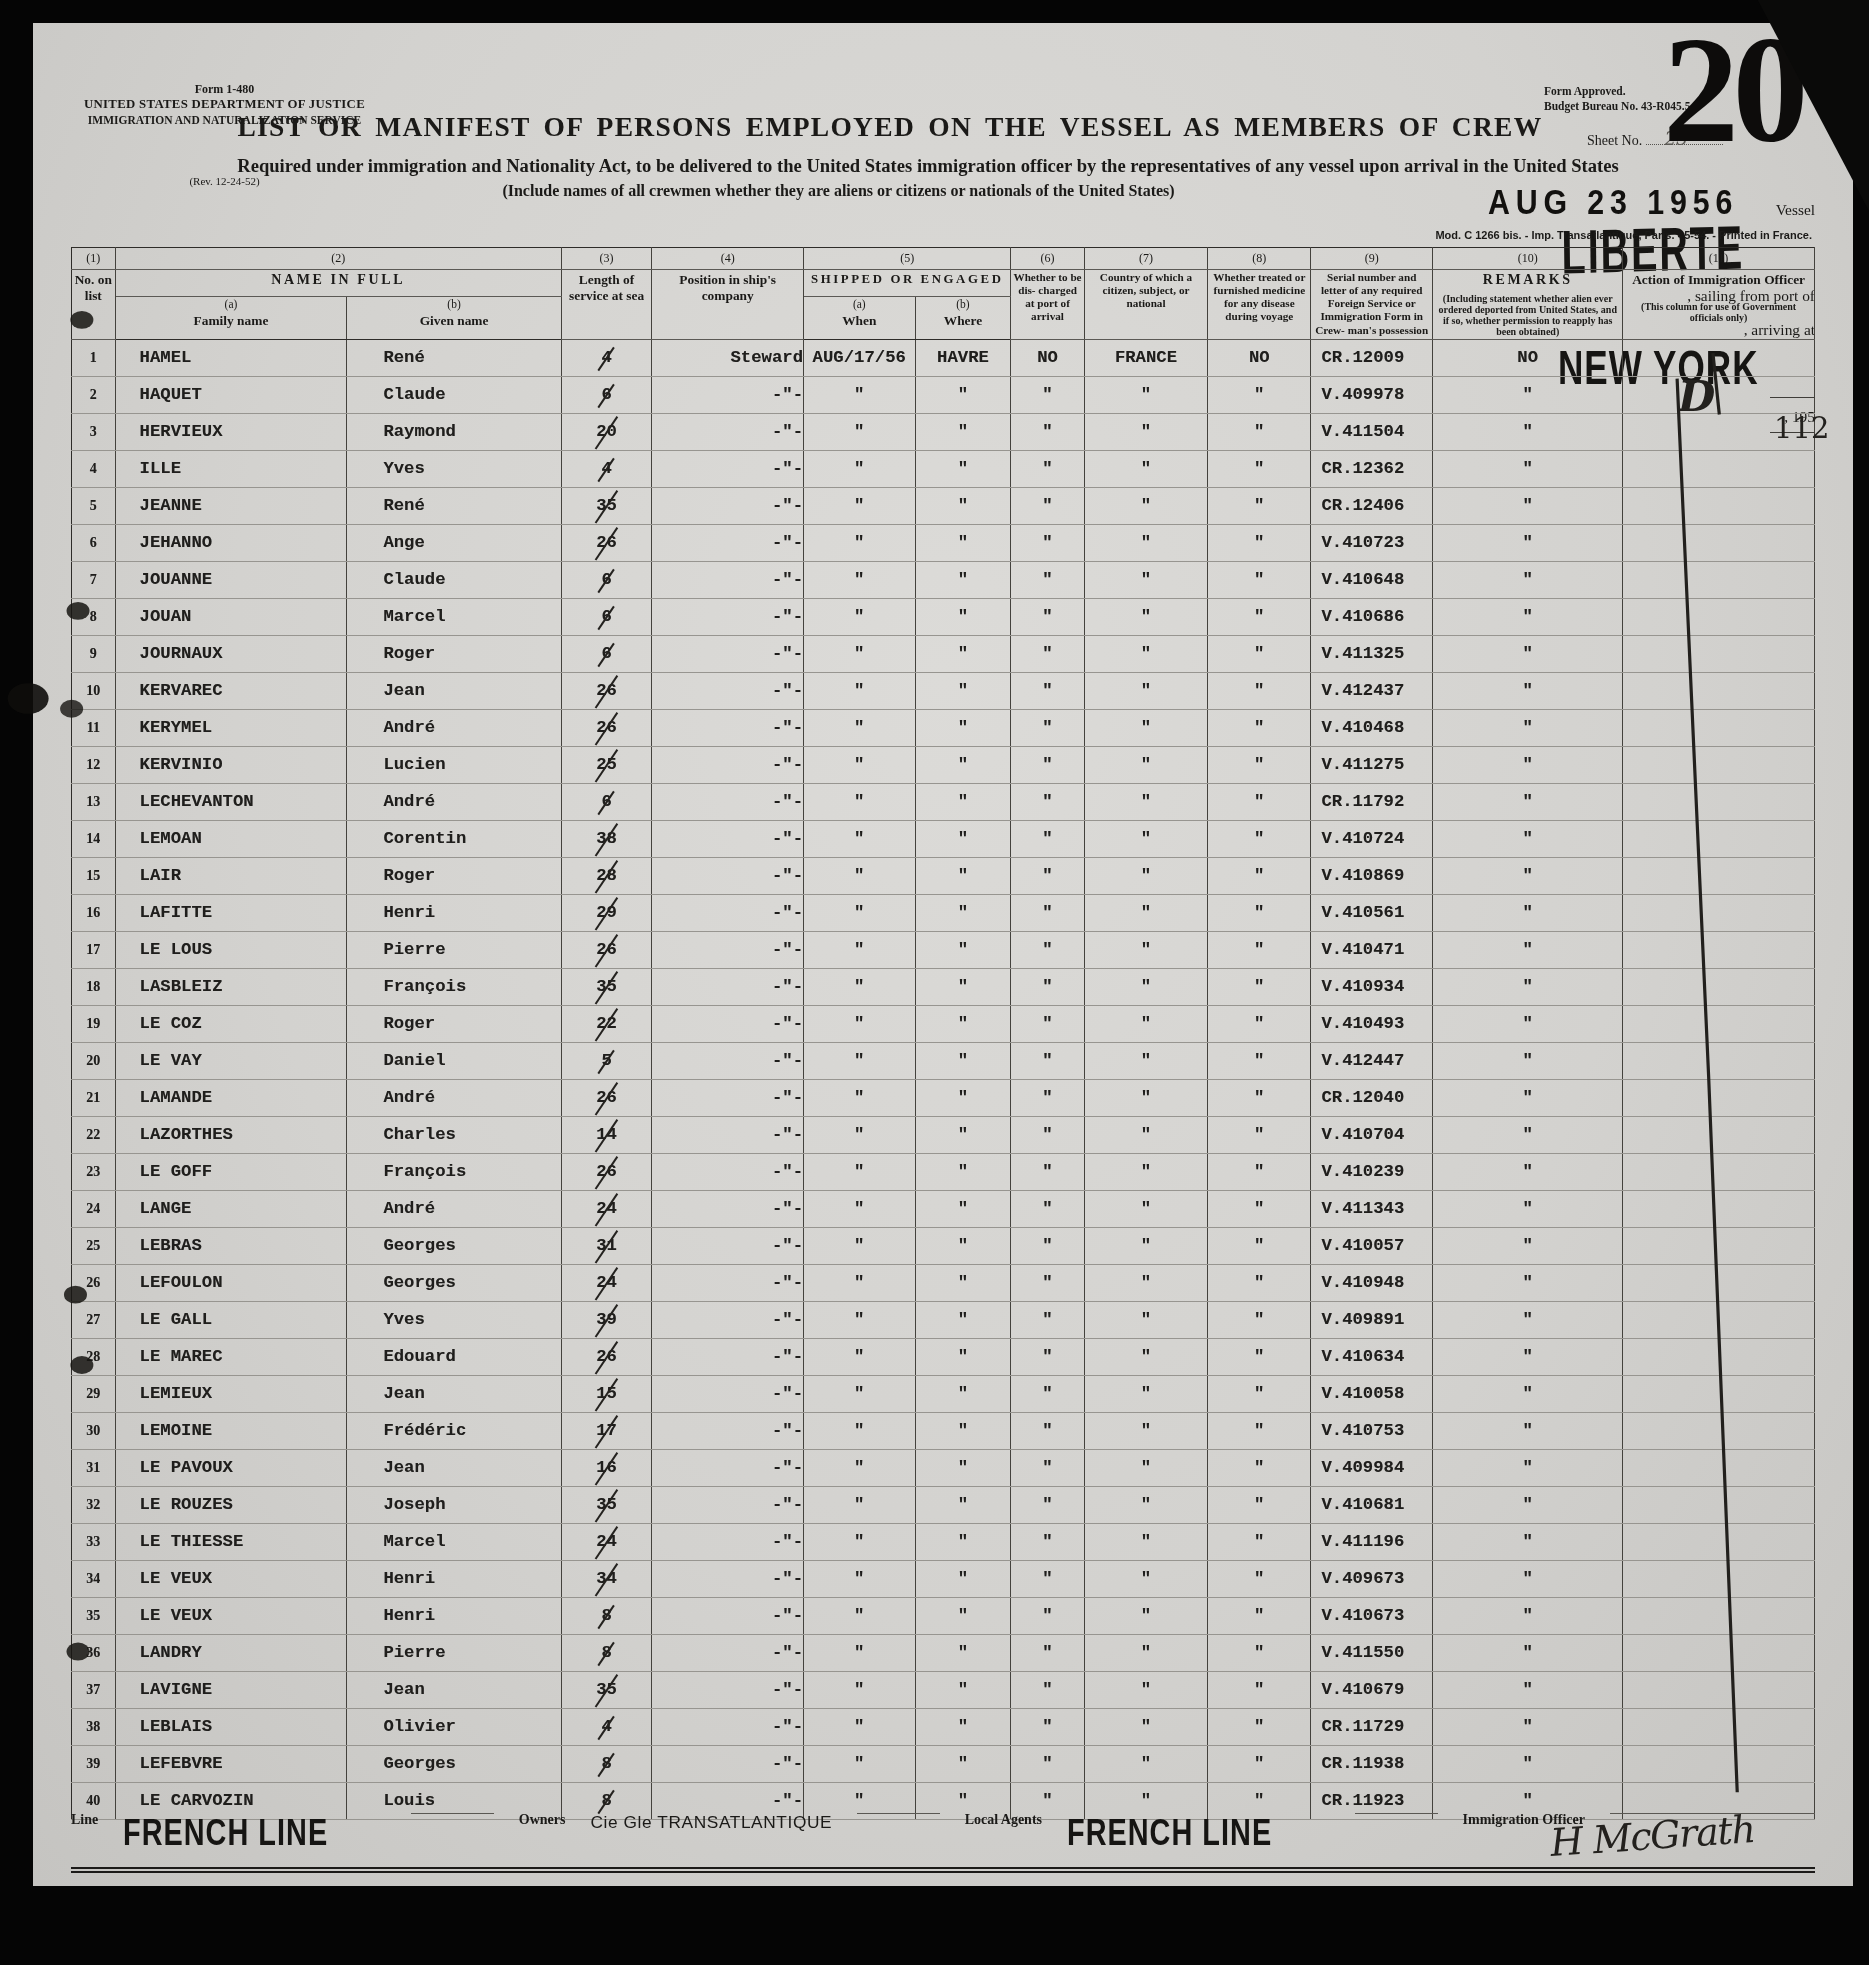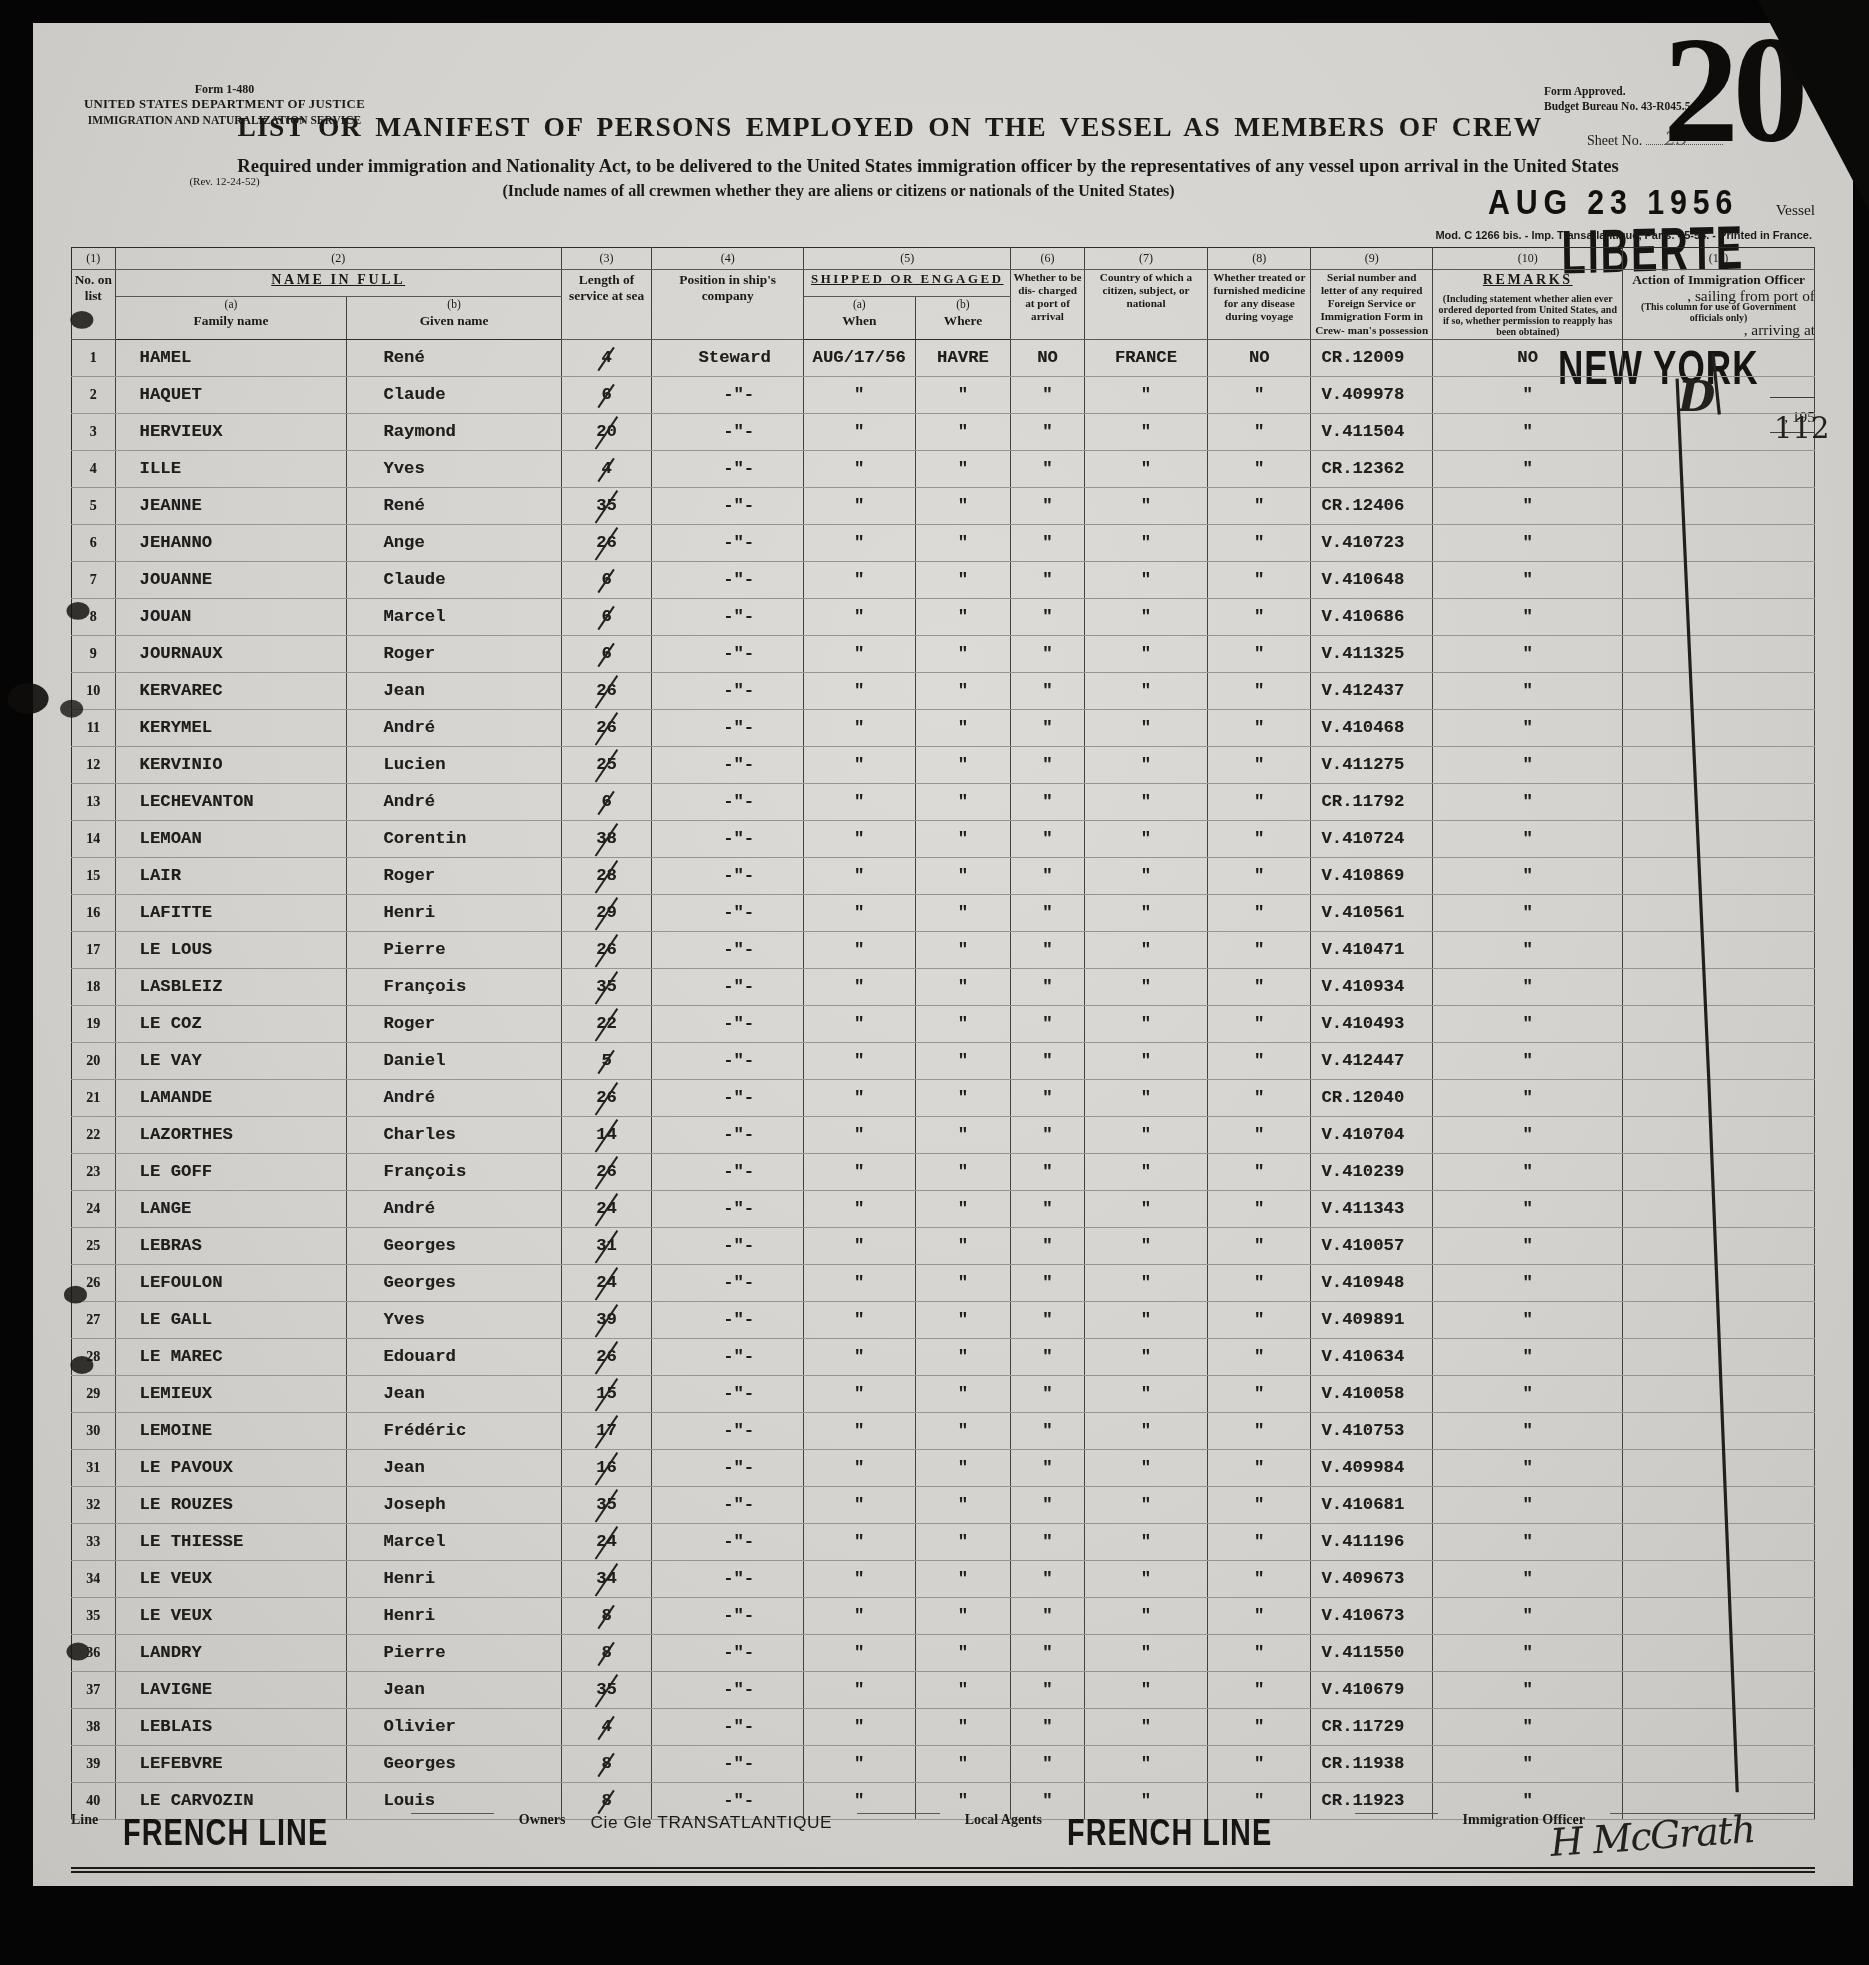--- a/index.html
+++ b/index.html
@@ -43,30 +43,30 @@
   .printer-line{position:absolute;right:41px;top:206px;font-size:11px;font-weight:bold;font-family:"Liberation Sans", sans-serif;}
   
   .table-wrap{position:absolute;left:38px;right:38px;top:224px;}
   table{width:100%;border-collapse:collapse;table-layout:fixed;border:1.9px solid #2e2c29;}
   th,td{border-right:1.3px solid #44423d;border-bottom:0.6px solid #979590;padding:0;}
   thead th{font-weight:bold;vertical-align:top;text-align:center;border-bottom:0.6px solid #5b5955;}
   thead tr.num-row th{font-size:12px;font-weight:normal;height:20.5px;vertical-align:middle;border-bottom:0.6px solid #5b5955;}
   thead tr.sub-row th{vertical-align:top;padding-top:1.3px;}
   thead tr:last-child th{border-bottom:1.9px solid #2e2c29;}
   th .hlbl{font-size:13.4px;line-height:1.2;padding:2.6px 2.6px;}
-  th .caps{letter-spacing:2.6px;font-size:14px;text-decoration:underline;}
+  th .caps{letter-spacing:2.6px;font-size:14px;}
   th .small{font-size:11.2px;font-weight:bold;line-height:1.18;padding:1.3px 1.9px;}
   th .note{font-size:10px;font-weight:bold;line-height:1.12;padding:1.3px 2.6px;}
   th .sub{font-size:11.5px;font-weight:normal;}
   tbody td{height:36px;vertical-align:middle;font-family:"Liberation Mono", monospace;
     font-weight:bold;font-size:17.3px;color:#1f1e1c;text-align:center;text-shadow:0 0 0.6px rgba(25,25,25,.35);}
   tbody .c-no{font-family:"Liberation Serif", serif;font-size:14px;font-weight:bold;}
   tbody .c-family{text-align:left;padding-left:24px;}
   tbody .c-given{text-align:left;padding-left:36px;}
-  tbody .c-pos{text-align:center;padding-left:22px;}
+  tbody .c-pos{text-align:right;padding-left:22px;}
   tbody .c-serial{text-align:left;padding-left:10.2px;}
   tr.first .c-when,tr.first .c-where,tr.first .c-ctry{text-align:center;}
   tr.first .c-pos{padding-left:14px;}
   .struck{position:relative;display:inline-block;padding:0 3.8px;}
   .struck::after{content:"";position:absolute;left:-5.1px;right:-5.1px;top:50%;height:1.9px;
     background:#24221f;transform:rotate(-56deg);}
   
   .sheet-footer{position:absolute;left:38px;right:38px;top:1789px;height:52px;display:flex;
     align-items:flex-start;gap:25px;padding-bottom:2.6px;border-bottom:6.4px double #1b1a18;}
   .sheet-footer .lbl{font-size:14px;font-weight:bold;margin-bottom:5.1px;white-space:nowrap;}

